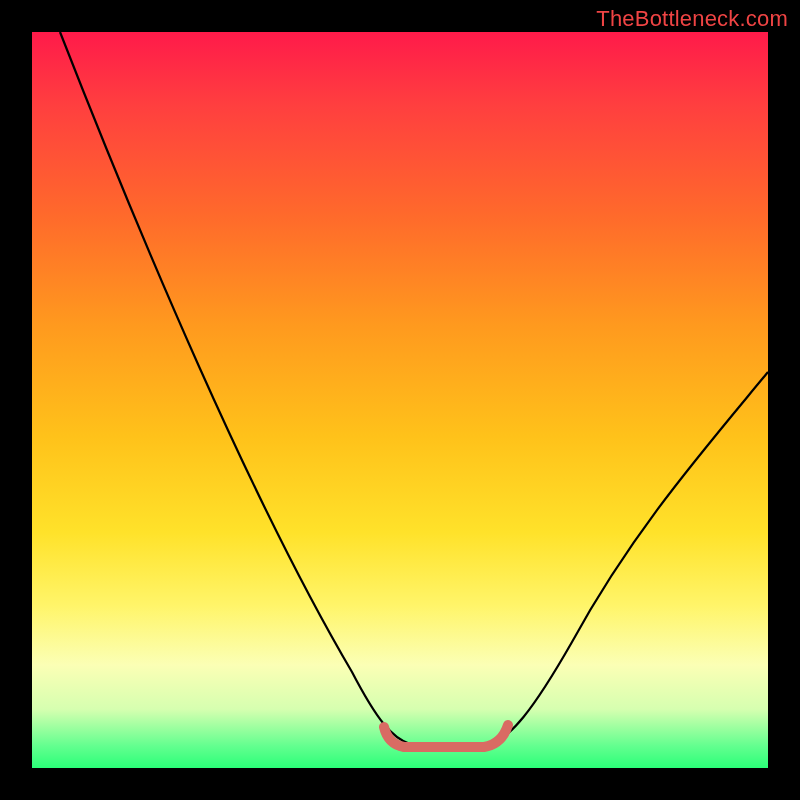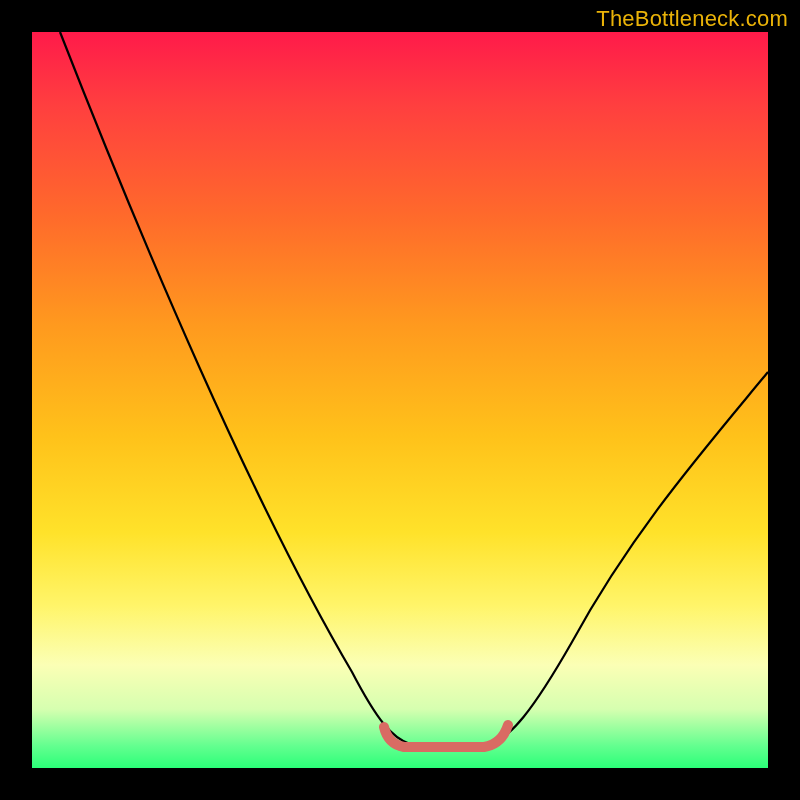--- a/index.html
+++ b/index.html
@@ -38,21 +38,21 @@
       #fbffb5 86%,
       #d6ffb0 92%,
       #63ff8f 97%,
       #2bff78 100%
     );
   }
   .watermark {
     position: absolute;
     top: 6px;
     right: 12px;
-    color: #eab308;
+    color: #ef4444;
     font-size: 22px;
     letter-spacing: 0.2px;
     font-weight: 500;
     user-select: none;
   }
   svg.overlay {
     position: absolute;
     left: 0;
     top: 0;
     width: 736px;

